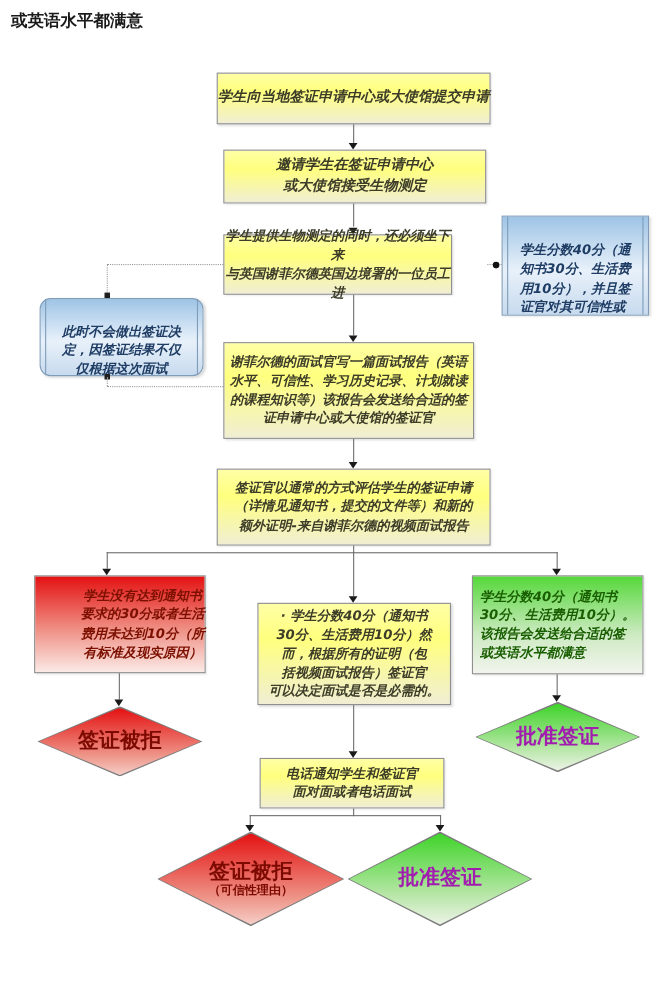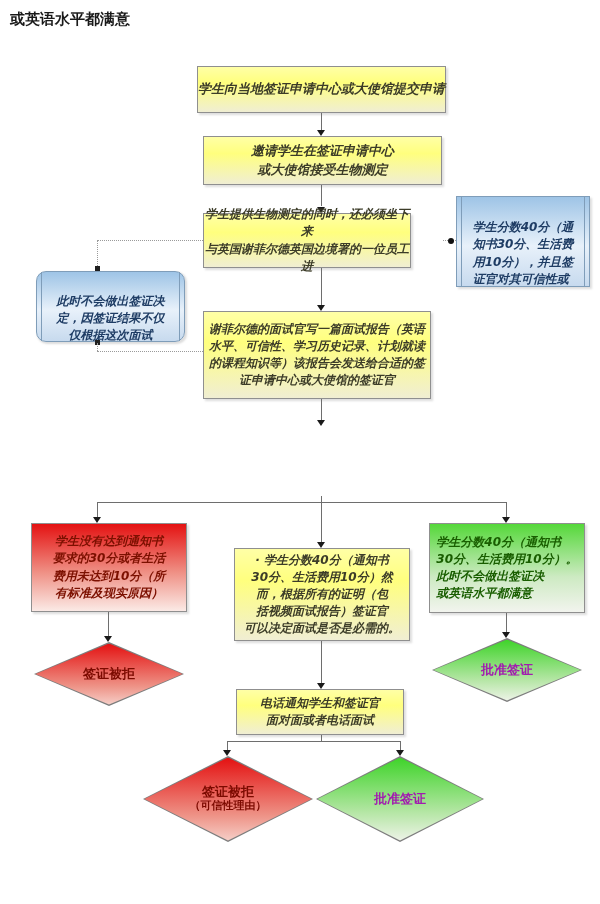--- a/index.html
+++ b/index.html
@@ -16,21 +16,21 @@
     box-shadow:1.5px 1.5px 2px rgba(120,120,120,.25);
   }
   .txt{white-space:pre-line;text-align:center;font-weight:bold;line-height:1.42;font-style:italic;}
   .yellow{background:linear-gradient(180deg,#ffffa6 0%,#ffff7e 35%,#f0eed3 100%);}
   .yellow .txt{color:#3c3c28;}
   .blue{background:linear-gradient(180deg,#9ec4e6 0%,#e8f1fa 55%,#c7daee 100%);border-color:#7f9db9;}
   .blue::before,.blue::after{content:"";position:absolute;top:0;bottom:0;border-left:1px solid #7f9db9;}
   .blue::before{left:4px;}
   .blue::after{right:4px;}
   .blue .txt{color:#1e3c64;margin-top:24px;}
-  .redbox{background:linear-gradient(180deg,#e41212 0%,#ef8f84 55%,#fbeae6 100%);}
+  .redbox{background:linear-gradient(180deg,#e41212 0%,#ef8f84 55%,#fbeae6 100%);justify-content:flex-end;}
   .redbox .txt{color:#7c1000;}
   .greenbox{background:linear-gradient(180deg,#55d83a 0%,#cdeac2 60%,#f2f4ee 100%);}
   .greenbox .txt{color:#195e00;}
   .f13{font-size:13px;}
   .f12{font-size:12px;}
   .vline{position:absolute;width:1px;background:#6e6e6e;}
   .hline{position:absolute;height:1px;background:#6e6e6e;}
   .vdot{position:absolute;width:0;border-left:1px dotted #9a9a9a;}
   .hdot{position:absolute;height:0;border-top:1px dotted #9a9a9a;}
   .ah{position:absolute;width:0;height:0;border-left:4px solid transparent;
@@ -38,21 +38,21 @@
   .sq{position:absolute;width:5px;height:5px;background:#1f1f1f;}
   .dotc{position:absolute;width:6px;height:6px;border-radius:50%;background:#111;}
   .diamond{position:absolute;display:flex;align-items:center;justify-content:center;}
   .d-border{position:absolute;inset:0;clip-path:polygon(50% 0,100% 50%,50% 100%,0 50%);background:#7d7d7d;}
   .d-fill{position:absolute;inset:1.5px;clip-path:polygon(50% 0,100% 50%,50% 100%,0 50%);}
   .d-red .d-fill{background:linear-gradient(180deg,#e41212 0%,#ee9488 70%,#f6cfc8 100%);}
   .d-green .d-fill{background:linear-gradient(180deg,#3fd42a 0%,#b4e6a4 65%,#eef3e8 100%);}
   .d-label{position:relative;text-align:center;font-weight:bold;line-height:1.15;}
   .d-red .d-label{color:#7c0a00;}
   .d-green .d-label{color:#a21caf;}
-  .d-main{font-size:13px;}
+  .d-main{font-size:19px;}
   .d-sub{font-size:11px;}
   
   #b1{left:197px;top:66px;width:249px;height:47px;}
   #b2{left:203px;top:136px;width:239px;height:49px;}
   #b3{left:203px;top:213px;width:208px;height:55px;}
   #b4{left:203px;top:311px;width:228px;height:88px;}
   #b5{left:197px;top:426px;width:249px;height:70px;}
   #nblue-r{left:456px;top:196px;width:134px;height:91px;}
   #nblue-l{left:36px;top:271px;width:149px;height:71px;border-radius:10px;}
   #obox-fail{left:31px;top:523px;width:156px;height:89px;}
@@ -115,20 +115,25 @@
   <div class="ah" style="left:317px;top:305px;"></div>
   <div class="box yellow" id="b4">
     <div class="txt f12">谢菲尔德的面试官写一篇面试报告（英语
 水平、可信性、学习历史记录、计划就读
 的课程知识等）该报告会发送给合适的签
 证申请中心或大使馆的签证官</div>
   </div>
 
   <div class="vline" style="left:321px;top:399px;height:21px;"></div>
   <div class="ah" style="left:317px;top:420px;"></div>
+  <div class="box yellow" id="b5">
+    <div class="txt f12">签证官以通常的方式评估学生的签证申请
+（详情见通知书，提交的文件等）和新的
+额外证明-来自谢菲尔德的视频面试报告</div>
+  </div>
 
   <div class="vline" style="left:321px;top:496px;height:7px;"></div>
   <div class="hline" style="left:97px;top:502px;width:410px;"></div>
   <div class="vline" style="left:97px;top:502px;height:15px;"></div>
   <div class="ah" style="left:93px;top:517px;"></div>
   <div class="vline" style="left:321px;top:502px;height:40px;"></div>
   <div class="ah" style="left:317px;top:542px;"></div>
   <div class="vline" style="left:506px;top:502px;height:15px;"></div>
   <div class="ah" style="left:502px;top:517px;"></div>
 
@@ -141,21 +146,21 @@
   <div class="box yellow" id="obox-mid">
     <div class="txt f12">·  学生分数40分（通知书
 30分、生活费用10分）然
 而，根据所有的证明（包
 括视频面试报告）签证官
 可以决定面试是否是必需的。</div>
   </div>
   <div class="box greenbox" id="obox-pass">
     <div class="txt f12">学生分数40分（通知书
 30分、生活费用10分）。
-此时不会做出签证决
+该报告会发送给合适的签
 或英语水平都满意</div>
   </div>
 
   <div class="vline" style="left:108px;top:612px;height:24px;"></div>
   <div class="ah" style="left:104px;top:636px;"></div>
   <div class="diamond d-red" id="d1">
     <div class="d-border"></div>
     <div class="d-fill"></div>
     <div class="d-label d-main">签证被拒</div>
   </div>

